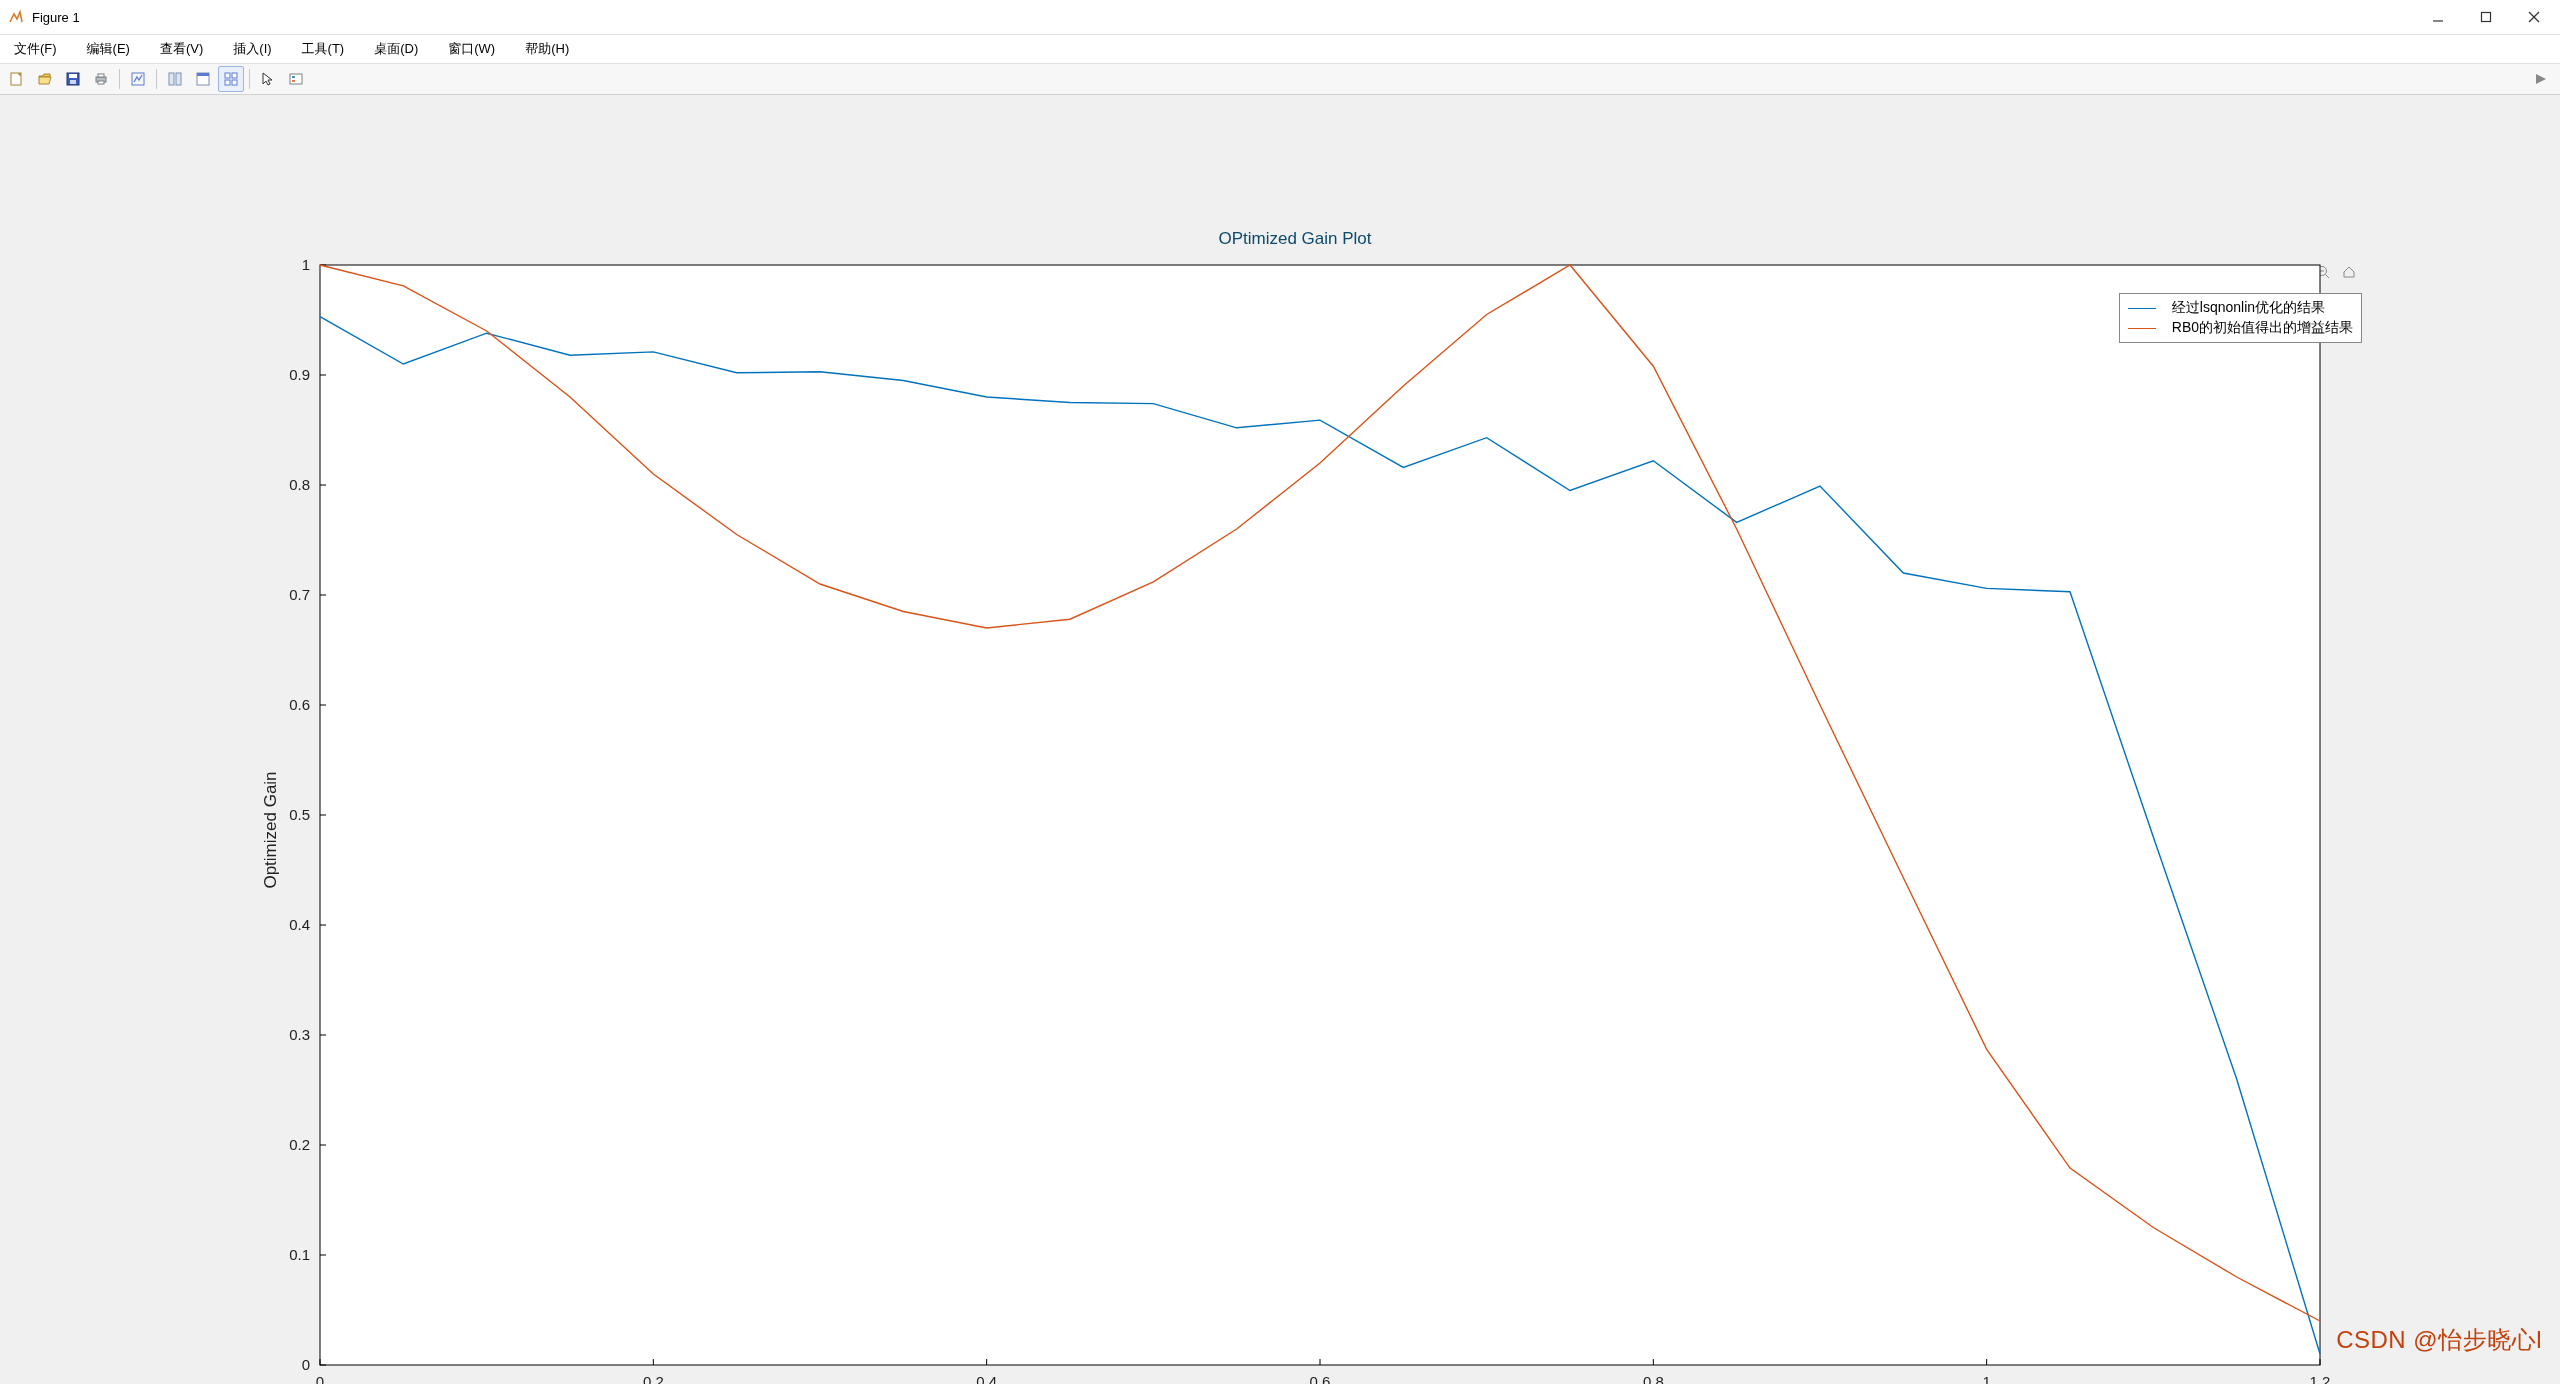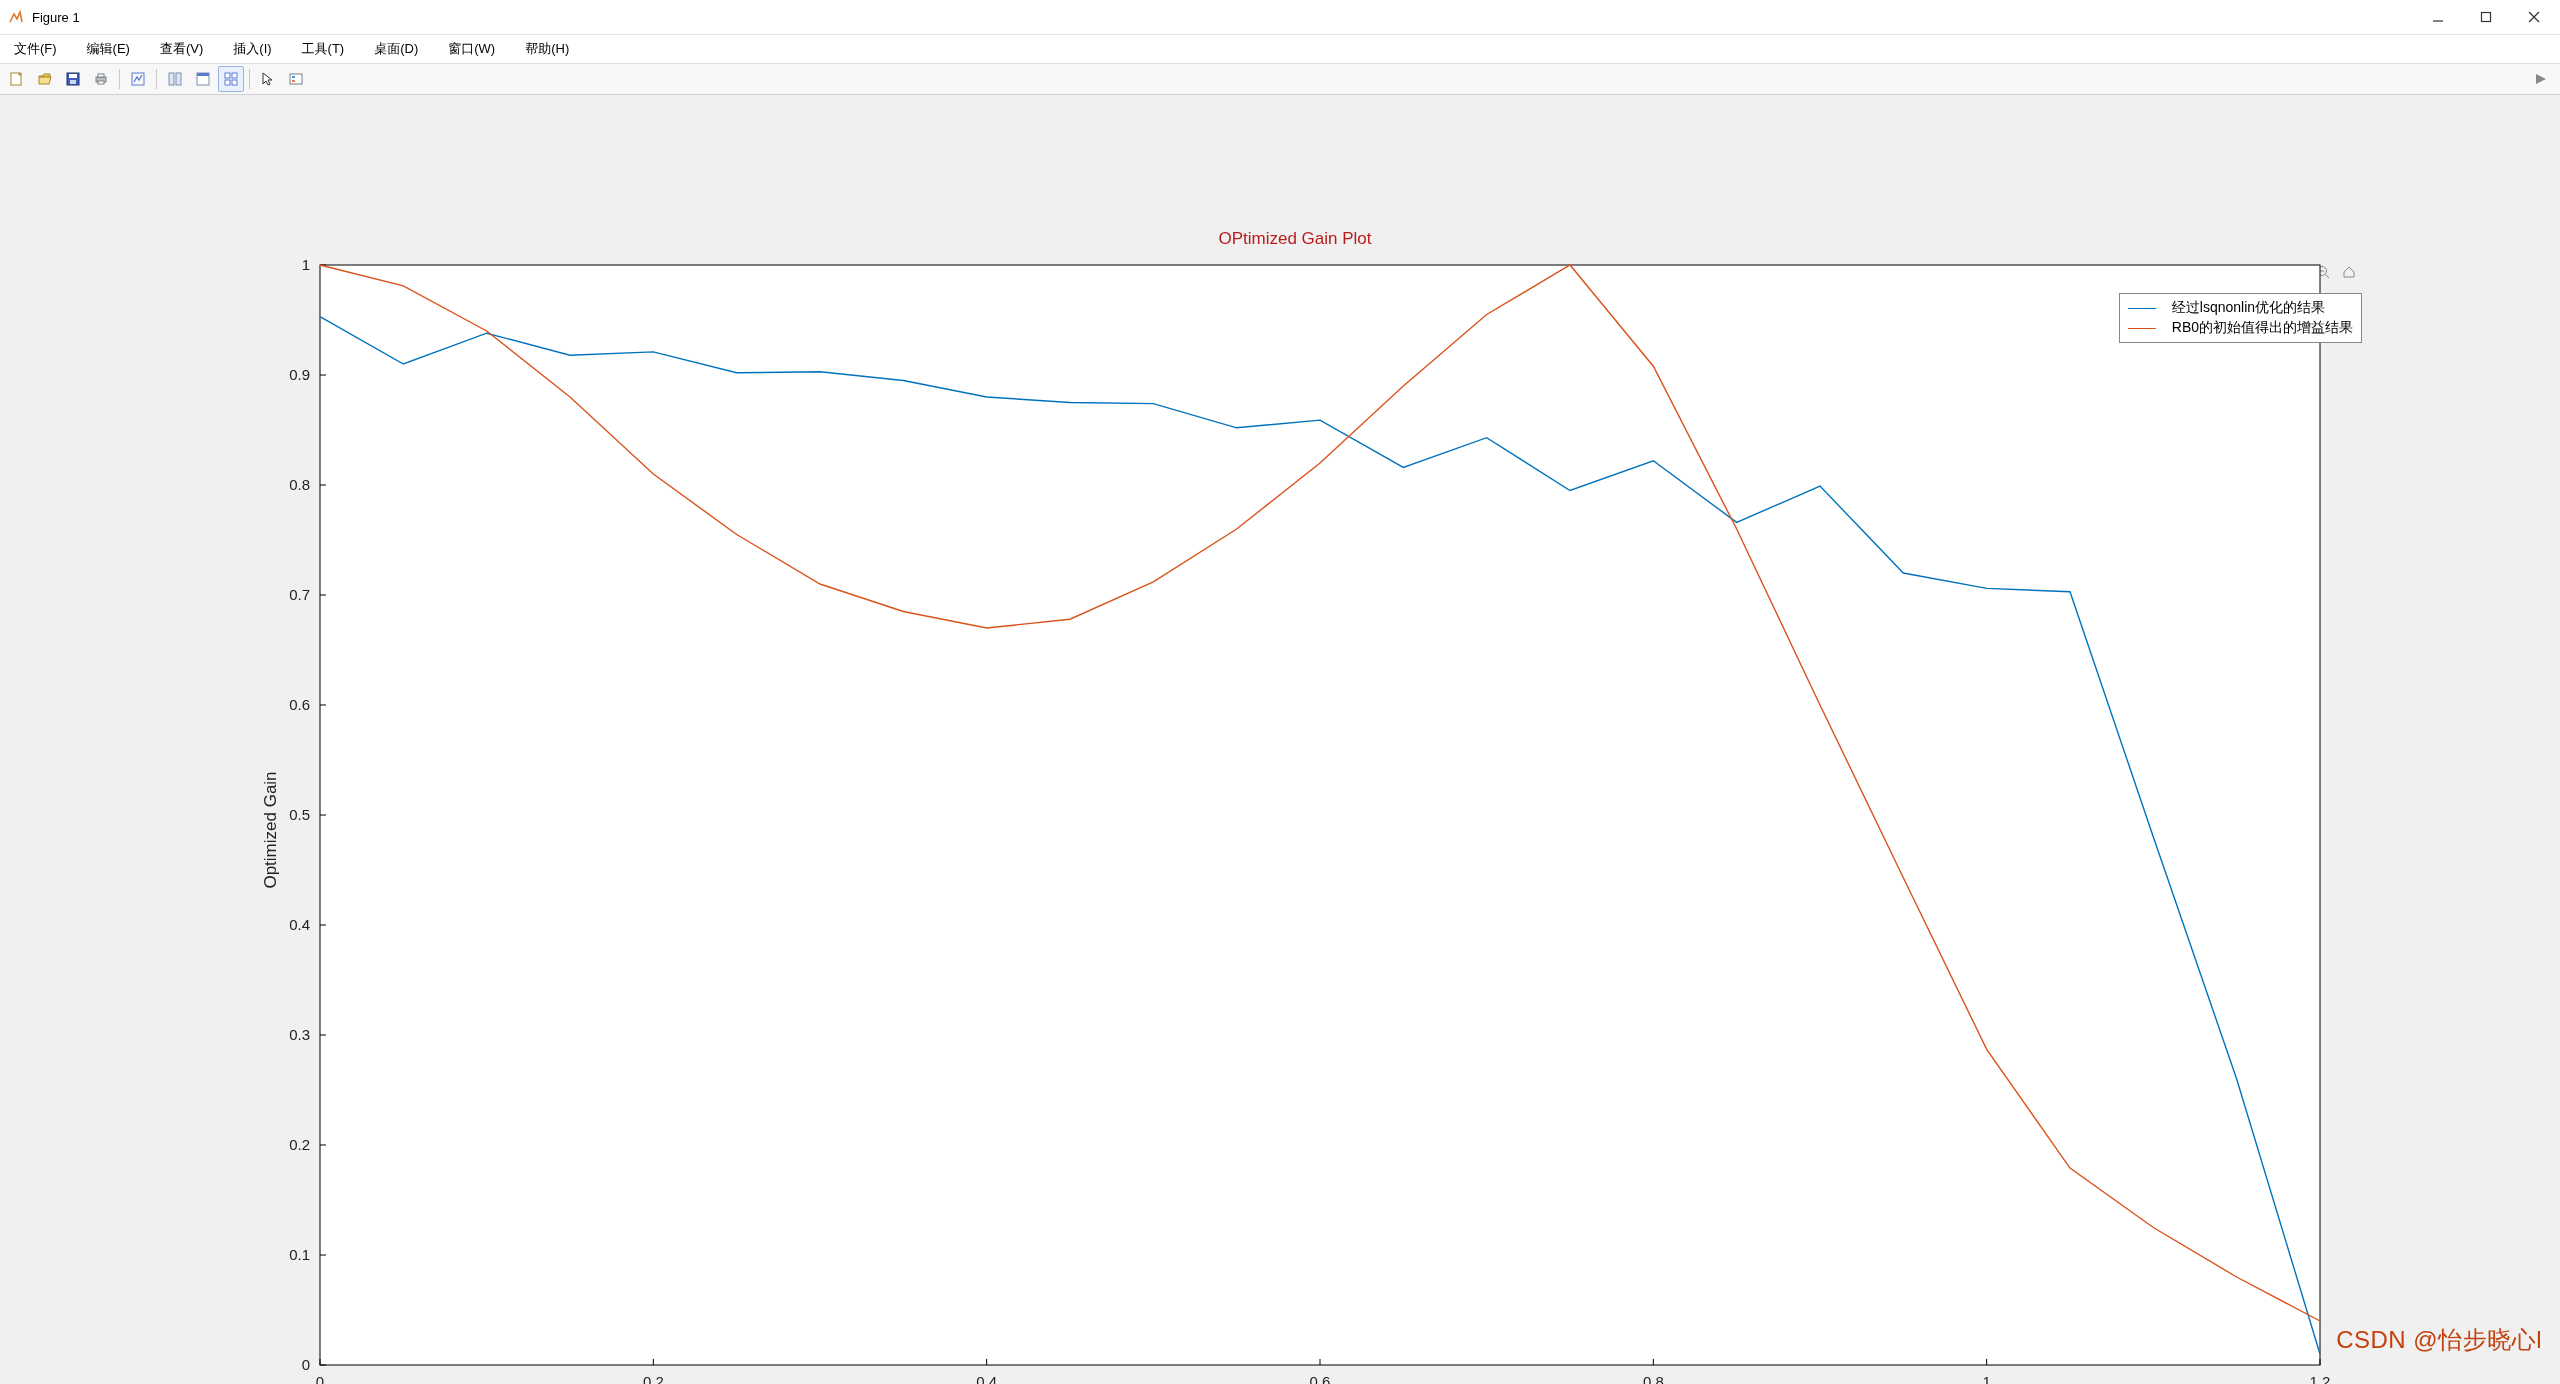--- a/index.html
+++ b/index.html
@@ -16,21 +16,21 @@
   .tb-btn{width:24px;height:24px;display:flex;align-items:center;justify-content:center;border:1px solid transparent;border-radius:2px}
   .tb-btn svg{display:block}
   .tb-sep{width:1px;height:20px;background:#c8c8c8;margin:0 3px}
   .tb-spacer{flex:1}
   .tb-right{width:18px;height:18px;display:flex;align-items:center;justify-content:center;color:#666;margin-right:6px}
   .figure-area{flex:1;background:#f0f0f0;position:relative}
   .axes-tools{position:absolute;right:200px;top:166px;display:flex;gap:4px}
   .ax-btn{width:22px;height:22px;display:flex;align-items:center;justify-content:center;color:#666}
   .plot-wrap{position:absolute;left:260px;top:160px;width:2070px;height:1150px}
   .axis-label-y{position:absolute;left:-48px;top:50%;transform:translateY(-50%) rotate(-90deg);transform-origin:center;font-size:17px;color:#222;white-space:nowrap}
-  .chart-title{position:absolute;top:-26px;left:50%;transform:translateX(-50%);font-size:17px;color:#b91c1c}
+  .chart-title{position:absolute;top:-26px;left:50%;transform:translateX(-50%);font-size:17px;color:#0c4a6e}
   svg.plot{width:100%;height:100%;display:block}
   .legend-box{position:absolute;right:198px;top:198px;background:#fff;border:1px solid #888;padding:4px 8px;font-size:14px;min-width:210px}
   .legend-row{display:flex;align-items:center;gap:16px;height:20px}
   .legend-swatch{width:28px;height:0;border-top-width:1.5px;border-top-style:solid}
   .watermark{position:absolute;right:18px;bottom:28px;color:#c2410c;font-size:24px;font-family:Arial,sans-serif;letter-spacing:0.5px}
   .tick-label{font-size:15px;fill:#222}
 </style>
 </head>
 <body>
 

